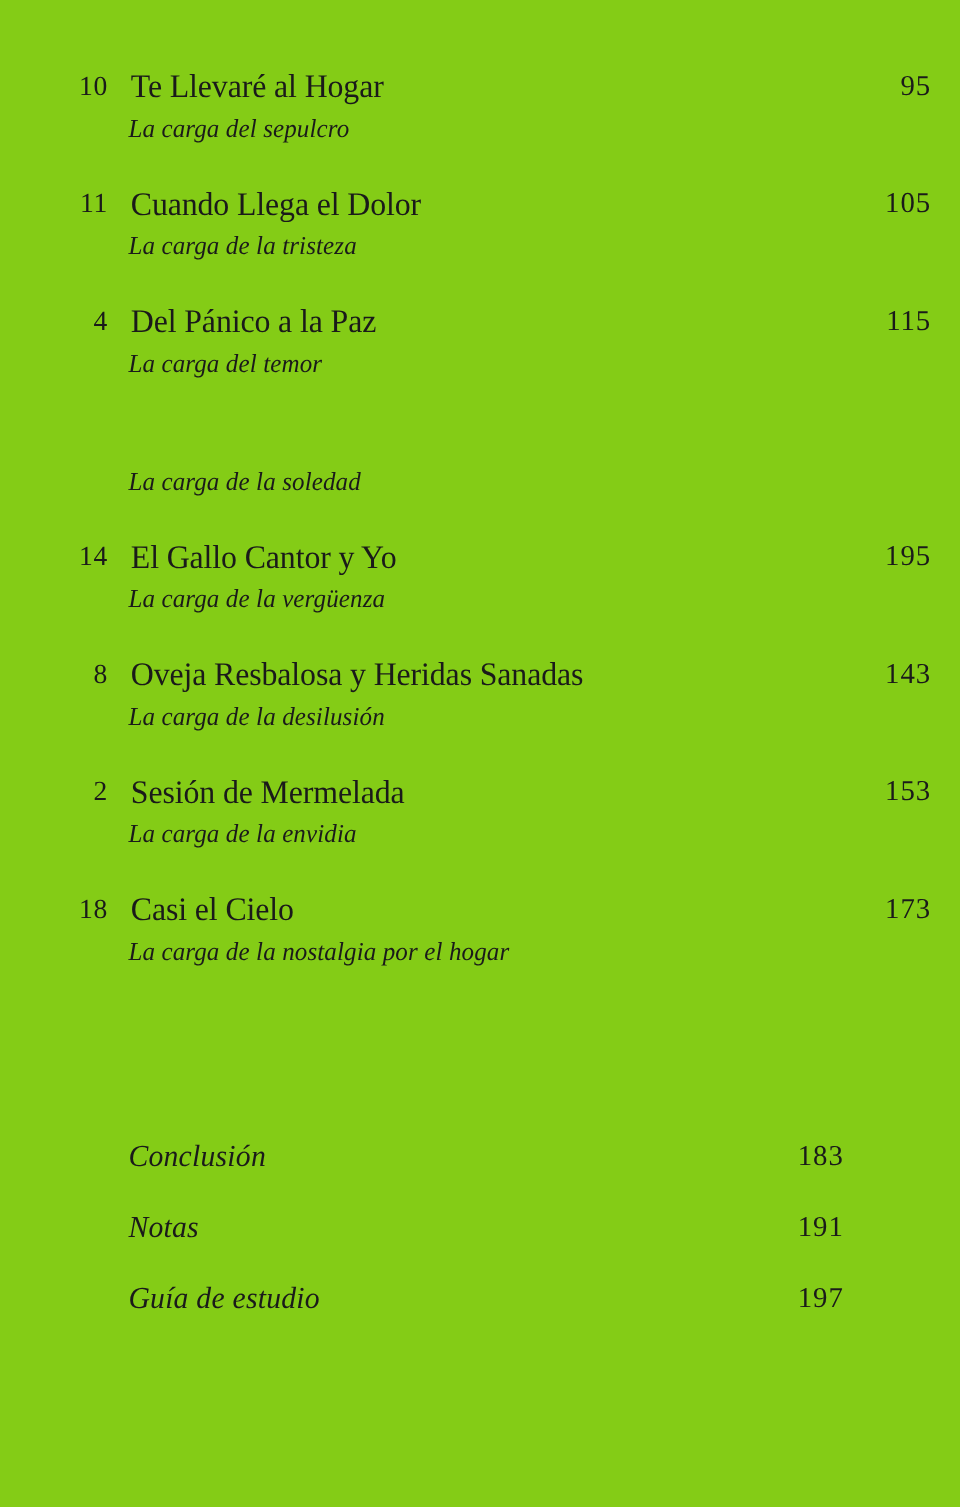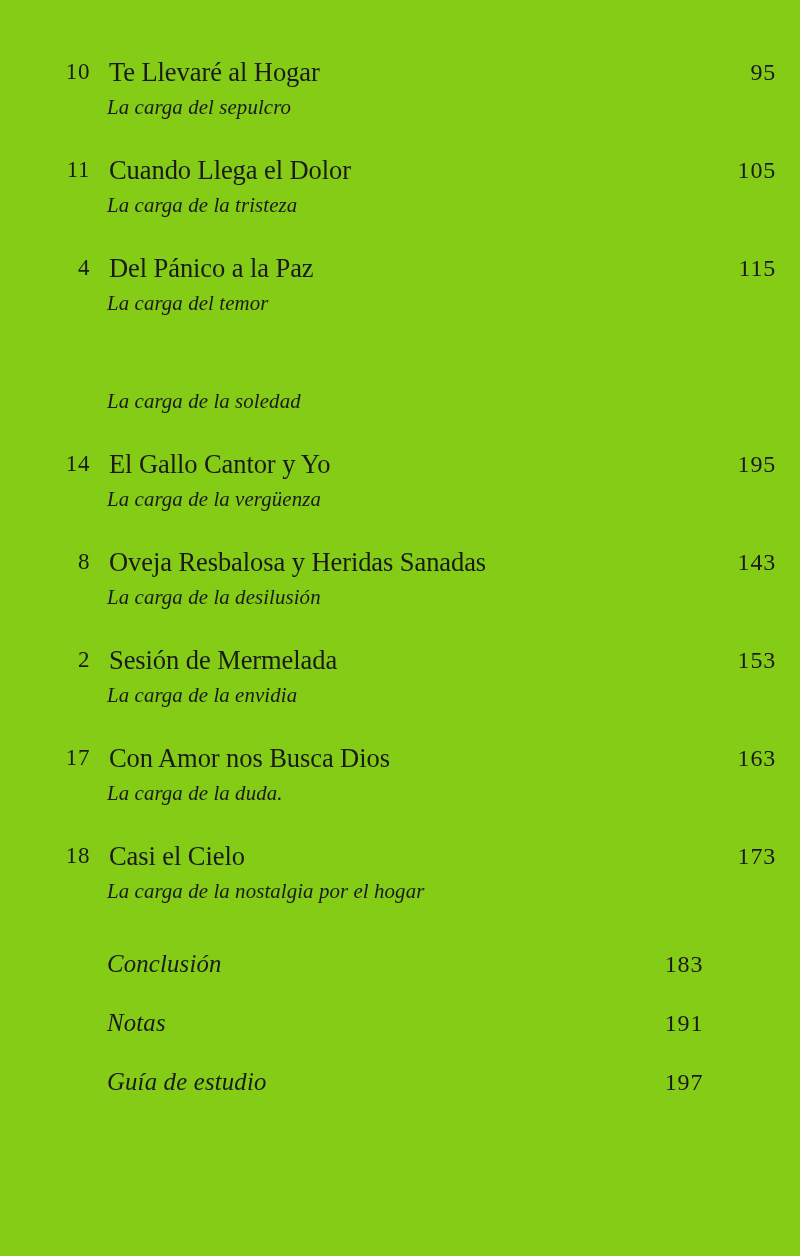--- a/index.html
+++ b/index.html
@@ -174,28 +174,20 @@
       <div class="entry">
         <div class="entry-line">
           <span class="chap-num">2</span>
           <span class="chap-title">Sesión de Mermelada</span>
           <span class="chap-page">153</span>
         </div>
         <div class="chap-sub">La carga de la envidia</div>
       </div>
       <div class="entry">
         <div class="entry-line">
-          <span class="chap-num">17</span>
-          <span class="chap-title">Con Amor nos Busca Dios</span>
-          <span class="chap-page">163</span>
-        </div>
-        <div class="chap-sub">La carga de la duda.</div>
-      </div>
-      <div class="entry">
-        <div class="entry-line">
           <span class="chap-num">18</span>
           <span class="chap-title">Casi el Cielo</span>
           <span class="chap-page">173</span>
         </div>
         <div class="chap-sub">La carga de la nostalgia por el hogar</div>
       </div>
     </div>
   <div class="backmatter" id="backmatter-list" style="position: absolute; left: 0px; top: 942px;">
       <div class="back-entry">
         <span class="back-title">Conclusión</span>

